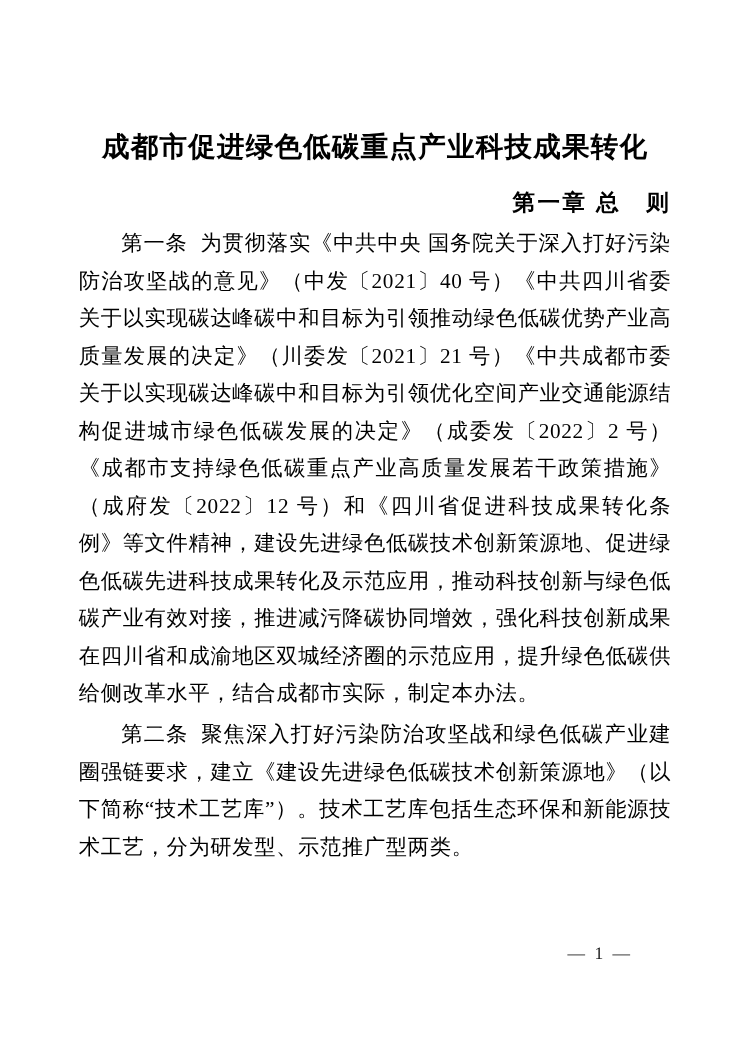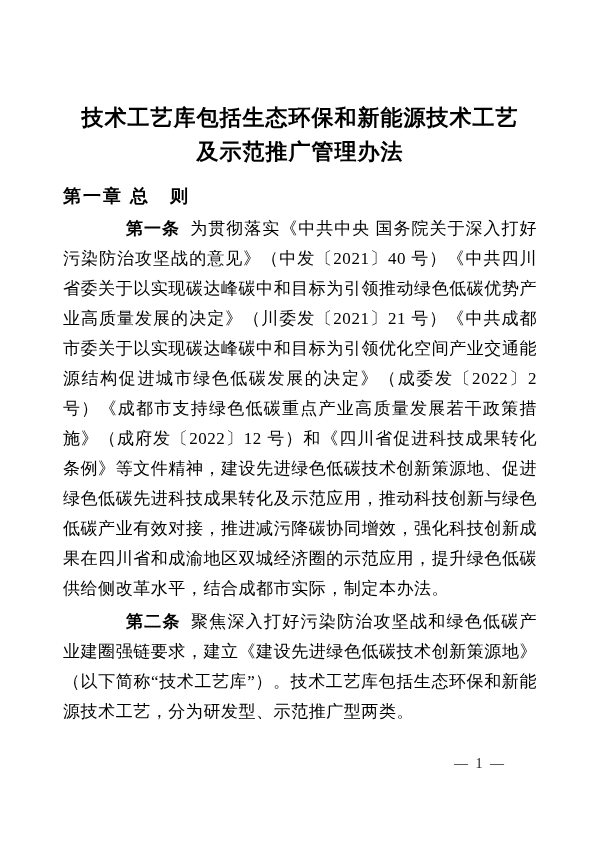--- a/index.html
+++ b/index.html
@@ -24,21 +24,21 @@
     padding-top: 101px;
     text-align: center;
     font-weight: bold;
     font-size: 22px;
     line-height: 34px;
     letter-spacing: 1px;
     font-family: "Liberation Serif", "DejaVu Serif", serif;
   }
   .chapter-heading {
     margin-top: 14px;
-    text-align: left;
+    text-align: right;
     font-weight: bold;
     font-size: 18px;
     line-height: 26px;
     letter-spacing: 2px;
     font-family: "Liberation Sans", "DejaVu Sans", sans-serif;
   }
   .doc-body {
     margin-top: 5px;
   }
   .para {
@@ -46,43 +46,41 @@
     text-indent: 2em;
     text-align: justify;
     font-size: 17px;
     line-height: 30px;
     letter-spacing: 0.55px;
   }
   .para + .para {
     margin-top: 3px;
   }
   .para-label {
-    font-weight: bold;
+    font-weight: normal;
     margin-right: 0.6em;
-    margin-left: 29px;
   }
   .footer {
     position: absolute;
     right: 94px;
     bottom: 76px;
     font-size: 14px;
     letter-spacing: 2px;
     color: #1a1a1a;
     font-family: "Liberation Serif", "DejaVu Serif", serif;
   }
 </style>
 </head>
 <body>
 
 <div class="page">
   <div class="content">
 
     <div class="title">
-      <div>技术工艺库包括生态环保和新能源技术工艺</div>
-      <div>及示范推广管理办法</div>
+      <div>成都市促进绿色低碳重点产业科技成果转化</div>
     </div>
 
     <div class="chapter-heading">第一章 总　则</div>
 
     <div class="doc-body">
 
     <p class="para"><span class="para-label">第一条</span><span>为贯彻落实《中共中央 国务院关于深入打好污染防治攻坚战的意见》（中发〔2021〕40 号）《中共四川省委关于以实现碳达峰碳中和目标为引领推动绿色低碳优势产业高质量发展的决定》（川委发〔2021〕21 号）《中共成都市委关于以实现碳达峰碳中和目标为引领优化空间产业交通能源结构促进城市绿色低碳发展的决定》（成委发〔2022〕2 号）《成都市支持绿色低碳重点产业高质量发展若干政策措施》（成府发〔2022〕12 号）和《四川省促进科技成果转化条例》等文件精神，建设先进绿色低碳技术创新策源地、促进绿色低碳先进科技成果转化及示范应用，推动科技创新与绿色低碳产业有效对接，推进减污降碳协同增效，强化科技创新成果在四川省和成渝地区双城经济圈的示范应用，提升绿色低碳供给侧改革水平，结合成都市实际，制定本办法。</span></p>
         <p class="para"><span class="para-label">第二条</span><span>聚焦深入打好污染防治攻坚战和绿色低碳产业建圈强链要求，建立《建设先进绿色低碳技术创新策源地》（以下简称“技术工艺库”）。技术工艺库包括生态环保和新能源技术工艺，分为研发型、示范推广型两类。</span></p>
       </div>
 

